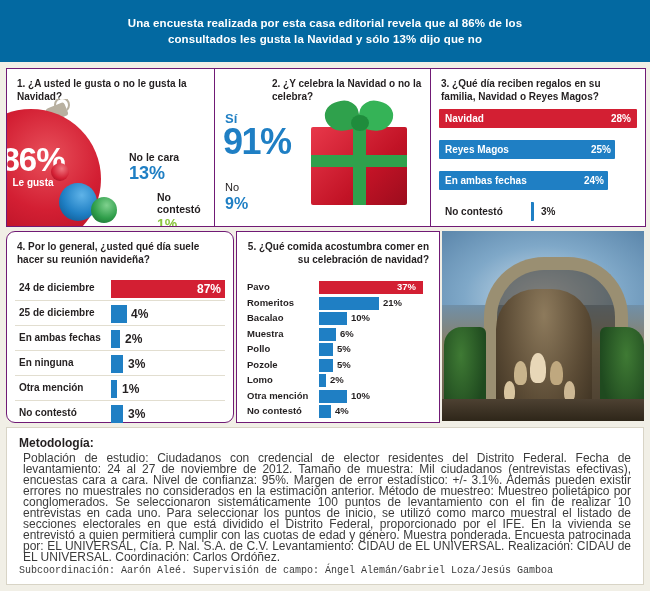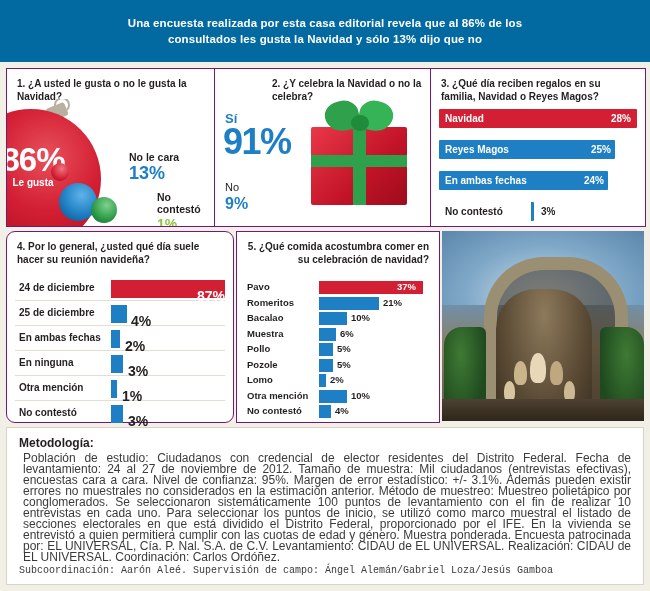--- a/index.html
+++ b/index.html
@@ -111,21 +111,21 @@
   }
   .p3-val.onbar { color:#ffffff; }
   .p3-val.off { color:#231f20; }
 
   
   #panel4 { left:6px; top:231px; width:226px; height:190px;border-radius:9px; }
   .p4-rows { position:absolute; left:8px; top:48px; width:210px; }
   .row4 { position:relative; height:20px; margin-bottom:4px; border-bottom:1px solid #e2ded0; }
   .row4 .nm { position:absolute; left:4px; top:2px; font-size:10px; font-weight:bold; color:#231f20; }
   .row4 .bar { position:absolute; top:0; height:18px; }
-  .row4 .vl { position:absolute; top:8px; font-size:14px; font-weight:bold; }
+  .row4 .vl { position:absolute; top:2px; font-size:12px; font-weight:bold; }
 
   
   #panel5 { left:236px; top:231px; width:202px; height:190px;text-align:right; }
   .p5-rows { position:absolute; left:8px; top:48px; width:188px; }
   .row5 { position:relative; height:15.5px; }
   .row5 .nm { position:absolute; left:2px; top:1px; font-size:9.5px; font-weight:bold; color:#231f20; }
   .row5 .bar { position:absolute; left:74px; top:1px; height:13px; }
   .row5 .vl { position:absolute; top:1px; font-size:9.5px; font-weight:bold; }
 
   

